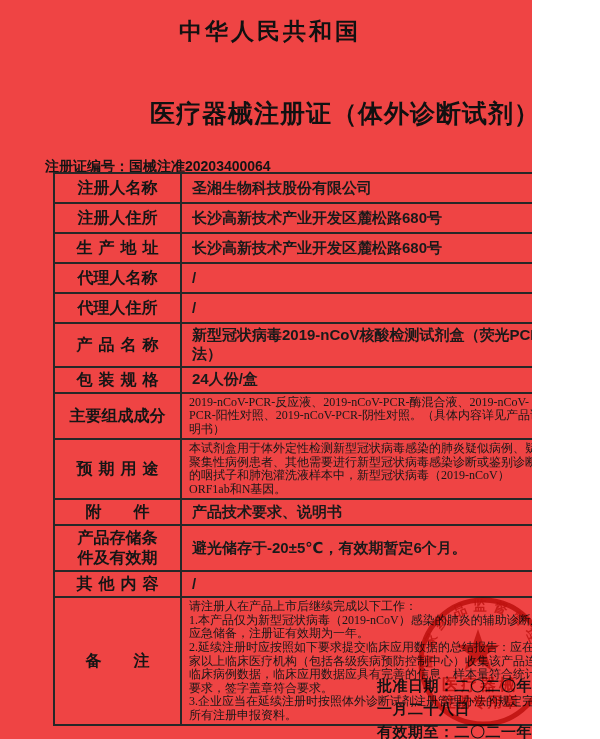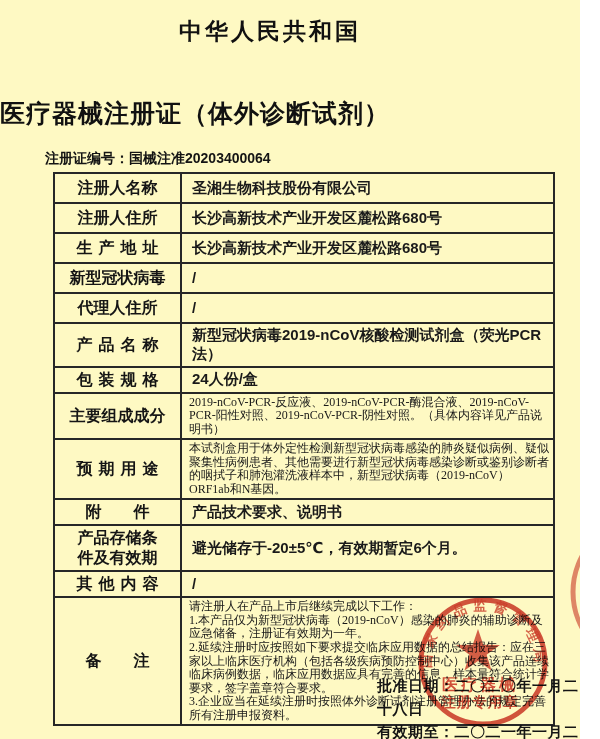--- a/index.html
+++ b/index.html
@@ -1,32 +1,32 @@
 <!DOCTYPE html>
 <html><head>
 <meta charset="utf-8">
 <style>
   * { margin:0; padding:0; box-sizing:border-box; }
   html,body { width:600px; height:739px; }
   body {
     font-family:"Liberation Sans","DejaVu Sans",sans-serif;
     background:#ffffff; color:#1c1c1c; overflow:hidden;
   }
-  .page { position:relative; width:580px; height:739px; background:#fef9c3; overflow:hidden; }
+  .page { position:relative; width:532px; height:739px; background:#ef4444; overflow:hidden; }
 
   .country-title {
     position:absolute; top:16px; left:0; width:540px;
     text-align:center; font-size:23px; font-weight:bold; letter-spacing:3px; color:#111;
   }
   .cert-title {
     position:absolute; top:97px; left:0; width:540px;
-    text-align:left; font-size:25px; font-weight:bold; letter-spacing:1px; color:#111;
+    text-align:right; font-size:25px; font-weight:bold; letter-spacing:1px; color:#111;
   }
   .cert-no-line {
-    position:absolute; top:150px; left:45px;
+    position:absolute; top:158px; left:45px;
     font-size:14px; font-weight:bold; color:#141414;
   }
 
   table.cert {
     position:absolute; top:172px; left:53px; width:502px;
     border-collapse:collapse; table-layout:fixed;
   }
   table.cert, table.cert th, table.cert td { border:2px solid #272727;padding-left:40px; }
   table.cert th {
     width:127px; text-align:center; vertical-align:middle;
@@ -77,21 +77,21 @@
         </tr>
         <tr style="height: 30px;">
           <th>注册人住所</th>
           <td>长沙高新技术产业开发区麓松路680号</td>
         </tr>
         <tr style="height: 30px;">
           <th class="spread">生产地址</th>
           <td>长沙高新技术产业开发区麓松路680号</td>
         </tr>
         <tr style="height: 30px;">
-          <th>新型冠状病毒</th>
+          <th>代理人名称</th>
           <td>/</td>
         </tr>
         <tr style="height: 30px;">
           <th>代理人住所</th>
           <td>/</td>
         </tr>
         <tr style="height: 31px;">
           <th class="spread">产品名称</th>
           <td>新型冠状病毒2019-nCoV核酸检测试剂盒（荧光PCR法）</td>
         </tr>

